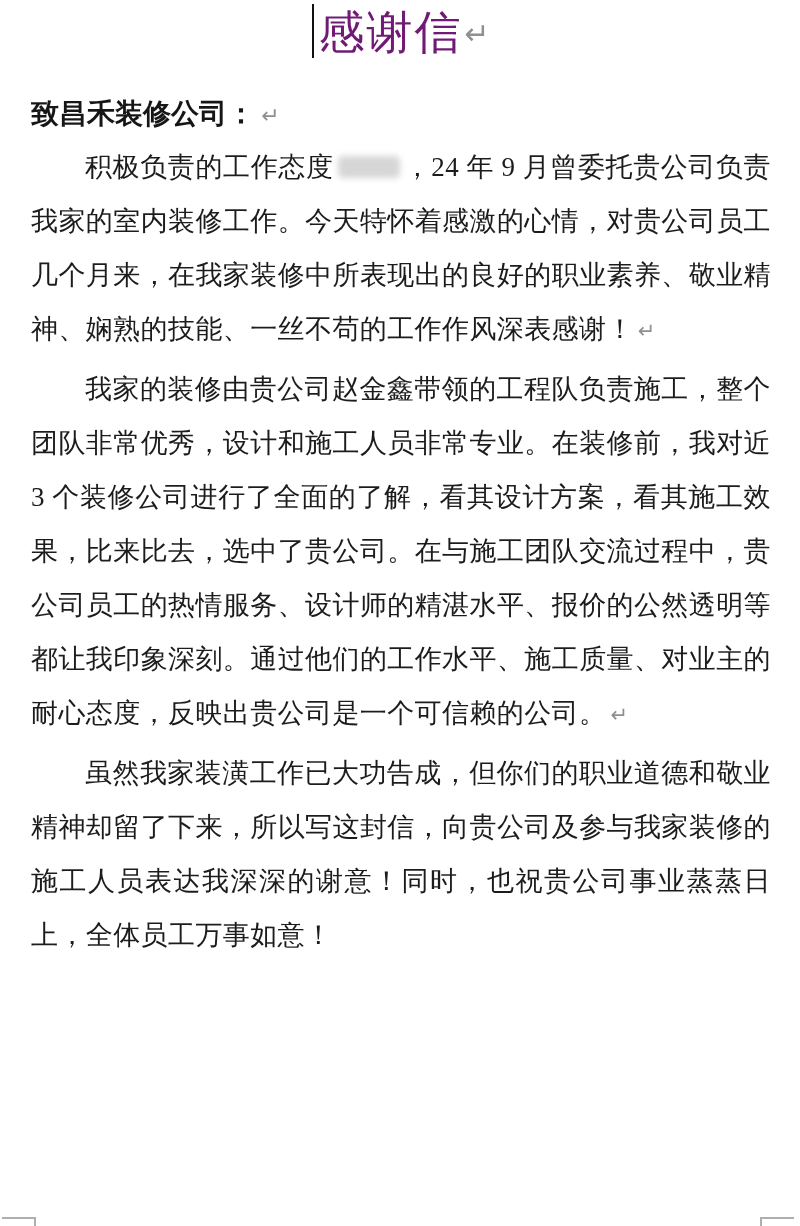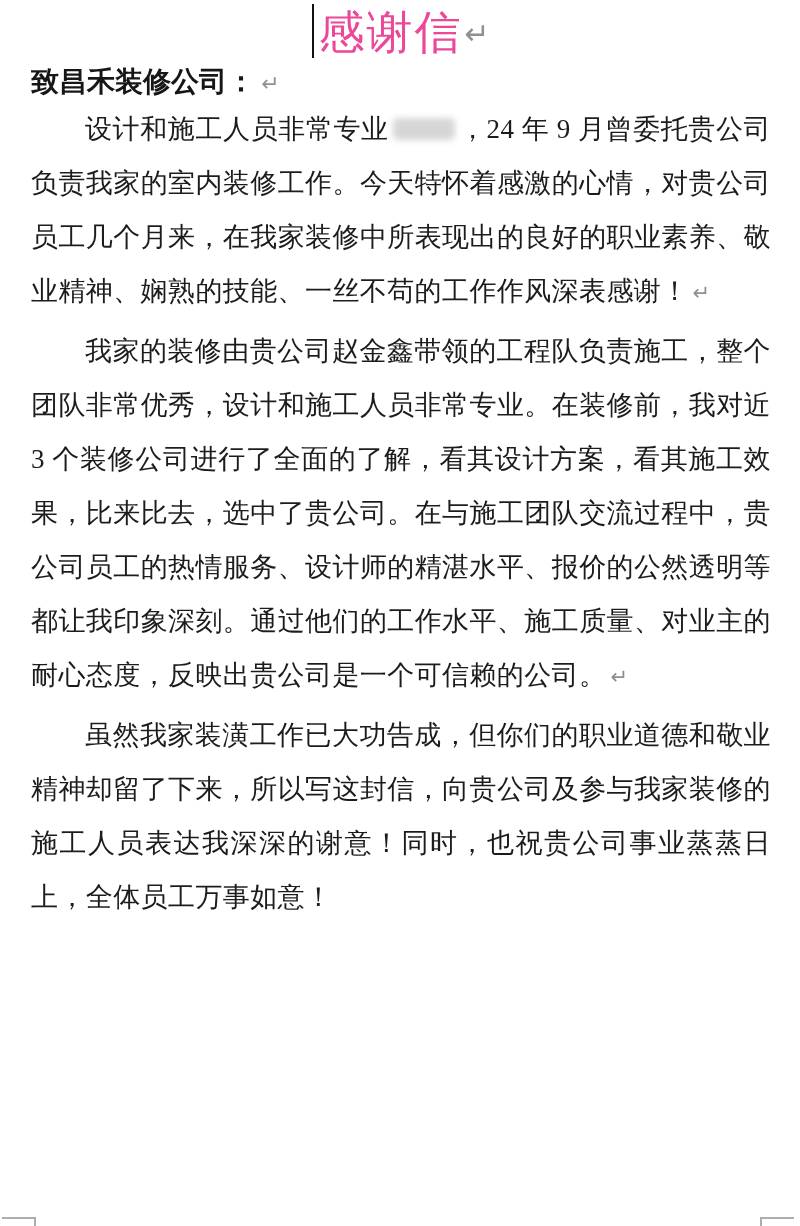--- a/index.html
+++ b/index.html
@@ -30,35 +30,36 @@
     display: inline-block;
     width: 2px;
     height: 54px;
     background: #111111;
     vertical-align: -10px;
     margin-right: 4px;
   }
   .title-text {
     font-size: 46px;
     letter-spacing: 2px;
-    color: #ec4899;
+    color: #701a75;
   }
   .pmark {
     color: #8f8f8f;
     font-family: "DejaVu Sans", sans-serif;
     font-weight: 400;
   }
   .title-pmark {
     font-size: 30px;
     vertical-align: 4px;
     margin-left: 2px;
   }
   .salutation {
+    margin-top: 26px;
     font-size: 28px;
-    line-height: 36px;
+    line-height: 48px;
     font-weight: 700;
     color: #161616;
   }
   .salutation .pmark {
     font-weight: 400;
     font-size: 22px;
     margin-left: 6px;
   }
   .para {
     margin: 0 0 4px 0;
@@ -103,21 +104,21 @@
 </head>
 <body>
 
 <div class="page">
   <div class="content">
 
     <div class="title-line"><span class="caret"></span><span class="title-text">感谢信</span><span class="pmark title-pmark">↵</span></div>
 
     <div class="salutation"><span>致昌禾装修公司：</span><span class="pmark">↵</span></div>
 
-    <p class="para"><span>设计和施工人员非常专业</span><span class="redact redact-name"></span><span>，24 年 9 月曾委托贵公司负责我家的室内装修工作。今天特怀着感激的心情，对贵公司员工几个月来，在我家装修中所表现出的良好的职业素养、敬业精神、娴熟的技能、一丝不苟的工作作风深表感谢！</span><span class="pmark">↵</span></p>
+    <p class="para"><span>积极负责的工作态度</span><span class="redact redact-name"></span><span>，24 年 9 月曾委托贵公司负责我家的室内装修工作。今天特怀着感激的心情，对贵公司员工几个月来，在我家装修中所表现出的良好的职业素养、敬业精神、娴熟的技能、一丝不苟的工作作风深表感谢！</span><span class="pmark">↵</span></p>
 
     <p class="para"><span>我家的装修由贵公司赵金鑫带领的工程队负责施工，整个团队非常优秀，设计和施工人员非常专业。在装修前，我对近 3 个装修公司进行了全面的了解，看其设计方案，看其施工效果，比来比去，选中了贵公司。在与施工团队交流过程中，贵公司员工的热情服务、设计师的精湛水平、报价的公然透明等都让我印象深刻。通过他们的工作水平、施工质量、对业主的耐心态度，反映出贵公司是一个可信赖的公司。</span><span class="pmark">↵</span></p>
 
 
     <p class="para"><span>虽然我家装潢工作已大功告成，但你们的职业道德和敬业精神却留了下来，所以写这封信，向贵公司及参与我家装修的施工人员表达我深深的谢意！同时，也祝贵公司事业蒸蒸日上，全体员工万事如意！</span></p>
 
   </div>
 
   <div class="crop-mark crop-left"></div>
   <div class="crop-mark crop-right"></div>

